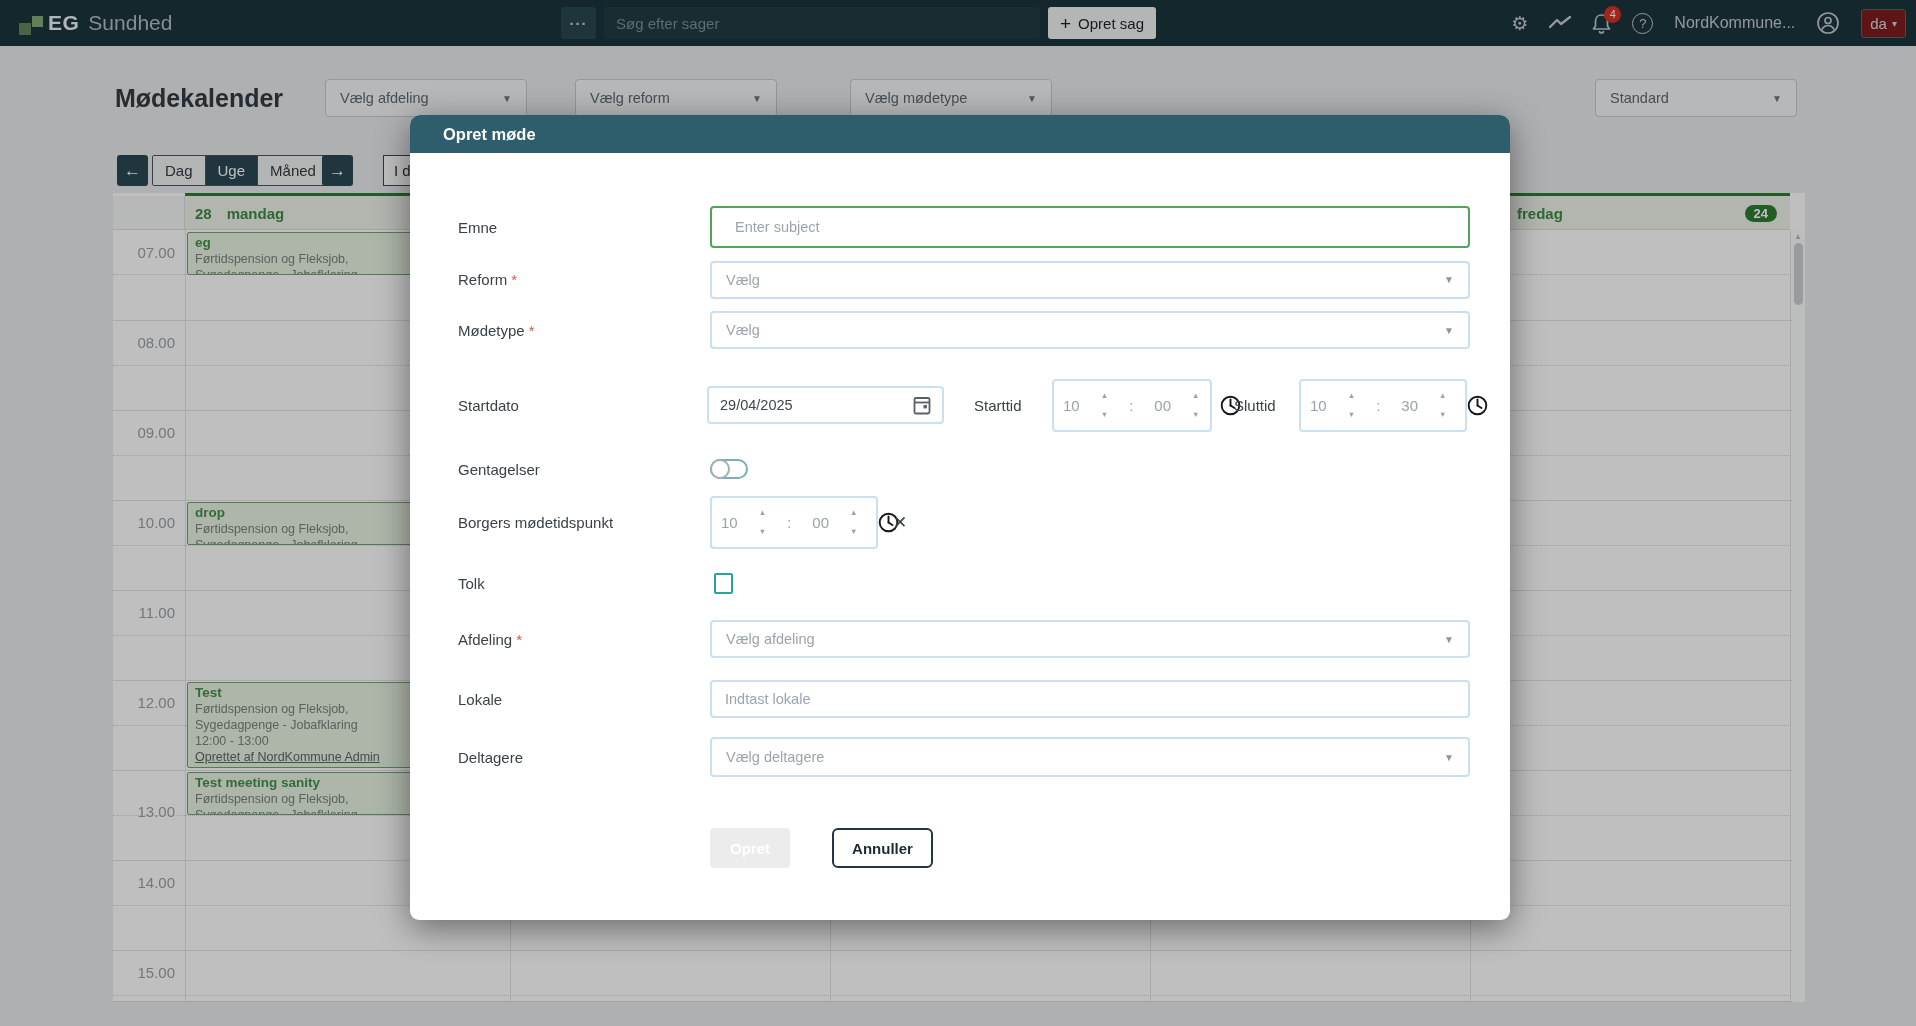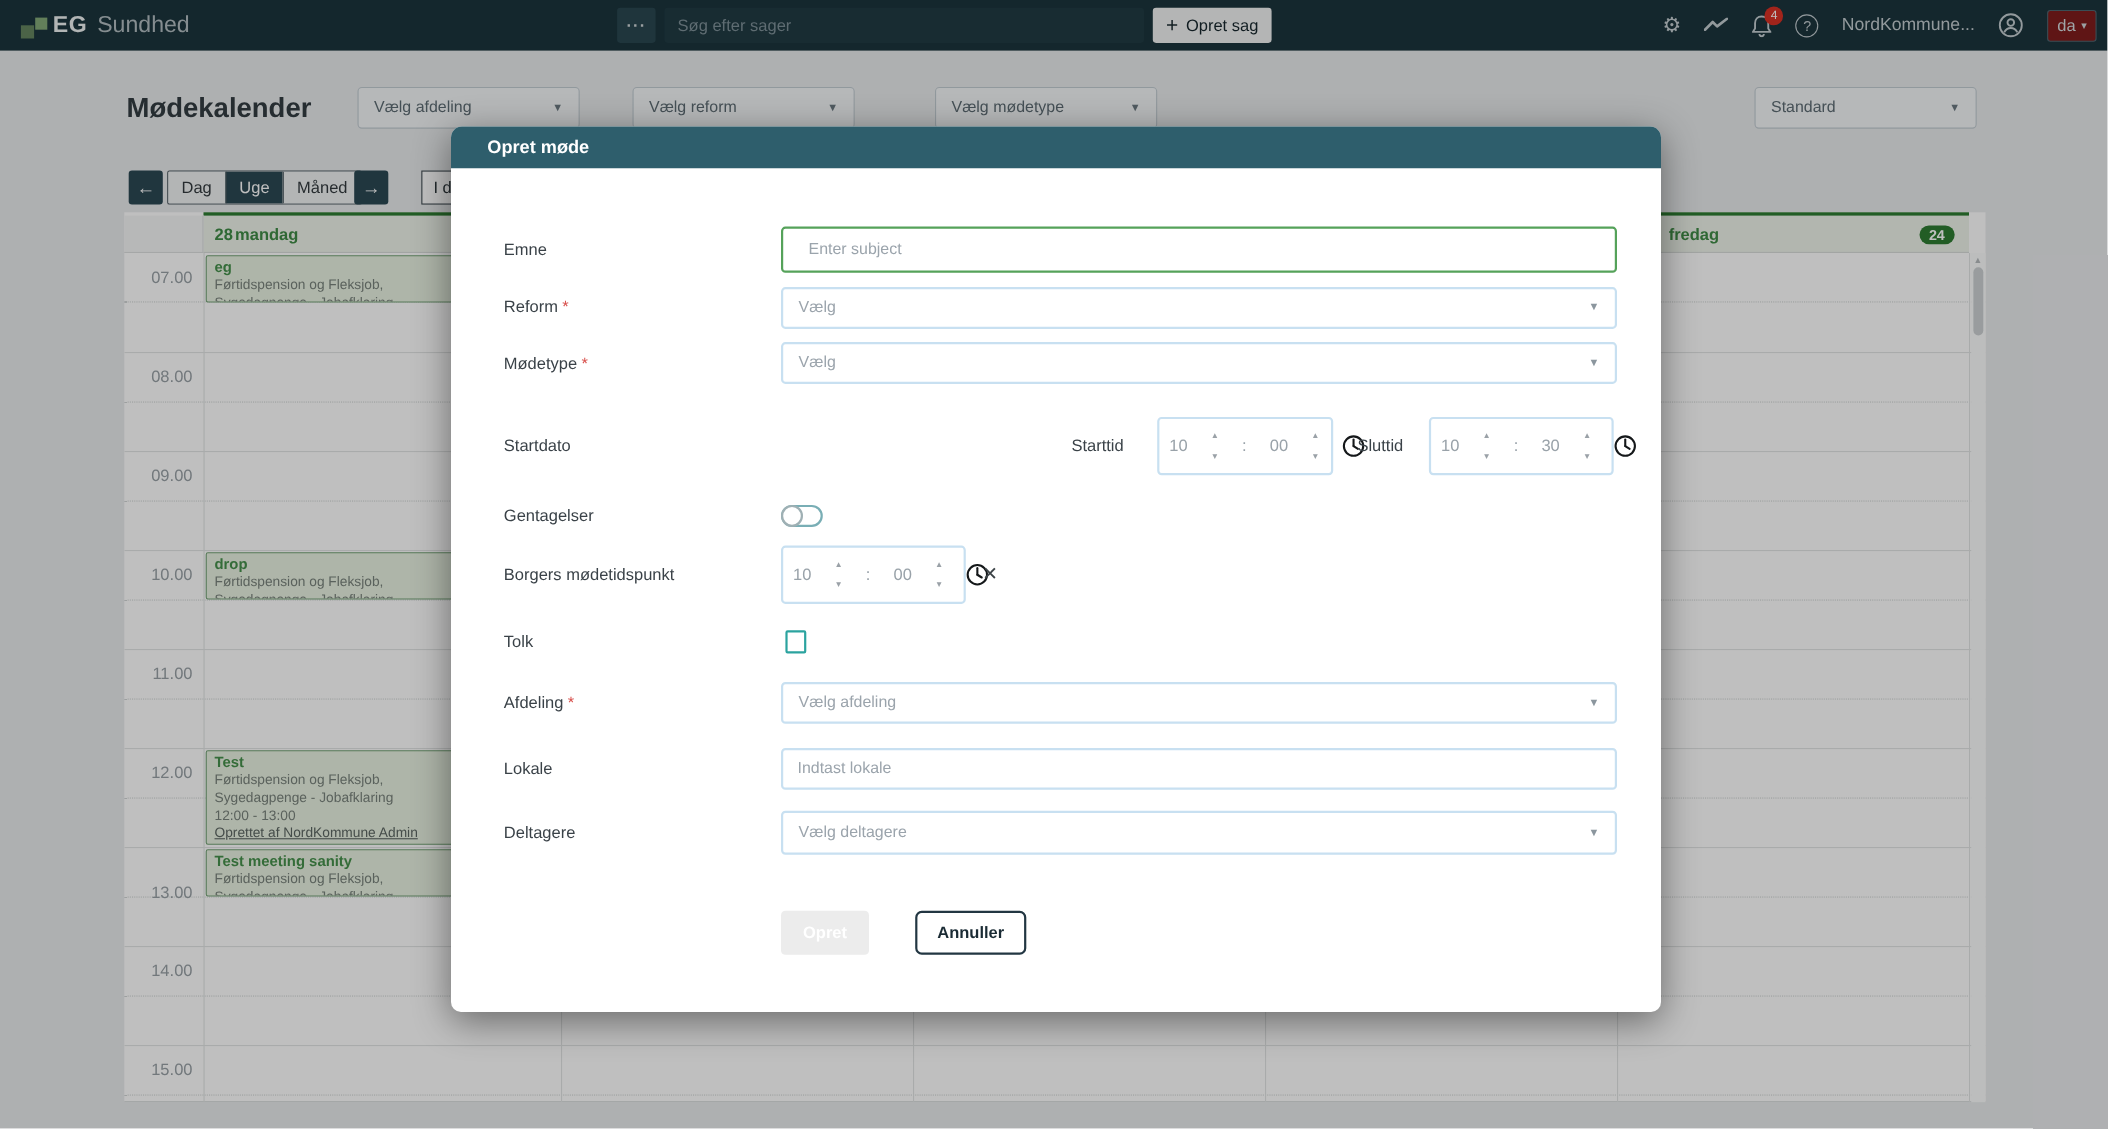--- a/index.html
+++ b/index.html
@@ -47,21 +47,21 @@
   .seg:first-child { border-left:none; }
   .seg.active { background:#2b4853; color:#fff; }
   .today-btn { position:absolute; left:383px; top:155px; width:96px; height:31px; background:#fff; border:1px solid #3e4a50; color:#2c353a; font-size:15px; font-family:inherit; text-align:left; padding:0 10px; cursor:pointer; }
 
   
   .calendar { position:absolute; left:113px; top:193px; width:1692px; height:809px; background:#fff; border-bottom:1px solid #d8dcdc; }
   .cal-header { position:absolute; left:0; top:0; width:1692px; height:37px; }
   .corner-cell { position:absolute; left:0; top:3px; width:72px; height:34px; background:#f5f6f6; border-right:1px solid #dcdfdf; border-bottom:1px solid #dcdfdf; }
   .header-band { position:absolute; left:72px; top:0; width:1605px; height:37px; background:#eef3ea; border-top:3px solid #2e7d32; border-bottom:1px solid #d9ddda; }
   .day-head { position:absolute; top:3px; height:34px; display:flex; align-items:center; color:#3f8b46; font-size:15px; font-weight:bold; cursor:pointer; }
-  .day-head-mon { left:82px; gap:2px; }
+  .day-head-mon { left:82px; gap:15px; }
   .day-head-fri { left:1404px; width:260px; justify-content:space-between; }
   .count-badge { background:#2e7d32; color:#fff; font-size:13px; font-weight:bold; border-radius:9px; padding:1px 9px; }
   .cal-body { position:absolute; left:0; top:37px; width:1692px; height:772px; overflow:hidden; }
   .hour-row { position:relative; width:100%; height:90px; border-top:1px solid #e2e5e4; }
   .hour-row:first-child { border-top:none; }
   .hour-row::after { content:""; position:absolute; left:0; right:0; top:44px; border-top:1px dotted #d0d5d4; }
   .gutter-label { position:absolute; left:0; width:62px; text-align:right; color:#99a1a6; font-size:15px; }
   .col-line { position:absolute; top:0; bottom:0; width:0; border-left:1px solid #e2e5e4; }
   .event { position:absolute; left:74px; width:319px; background:#e9f2e2; border:1px solid #74a276; border-radius:2px; padding:1px 7px; overflow:hidden; cursor:pointer; }
   .event .ev-title { font-size:13.5px; font-weight:bold; color:#46914c; line-height:17px; }
@@ -272,20 +272,30 @@
     <div class="mrow" style="top:196px;height:38px">
       <span class="mlabel"><span>Mødetype</span><span class="req">*</span></span>
       <div class="ctrl select-like">
         <span class="ph">Vælg</span>
         <span class="caret">▼</span>
       </div>
     </div>
 
     <div class="mrow" style="top:270px;height:40px">
       <span class="mlabel">Startdato</span>
+      <div class="date-box" style="position:absolute;left:297px">
+        <span class="date-val">29/04/2025</span>
+        <span>
+          <svg width="18" height="20" viewBox="0 0 18 20">
+              <rect x="1.5" y="3" width="15" height="15.5" rx="1.5" fill="none" stroke="#596066" stroke-width="1.8"></rect>
+              <line x1="1.5" y1="7.5" x2="16.5" y2="7.5" stroke="#596066" stroke-width="1.8"></line>
+              <rect x="10.5" y="10" width="3.4" height="3.4" fill="#596066"></rect>
+            </svg>
+        </span>
+      </div>
       <span class="inline-lab" style="left:564px">Starttid</span>
       <div class="time-box" style="position:absolute;left:642px;width:160px">
         <span class="time-num">10</span>
         <span class="spin">
             <span>▲</span>
             <span>▼</span>
           </span>
         <span class="time-num">:</span>
         <span class="time-num">00</span>
         <span class="spin">

